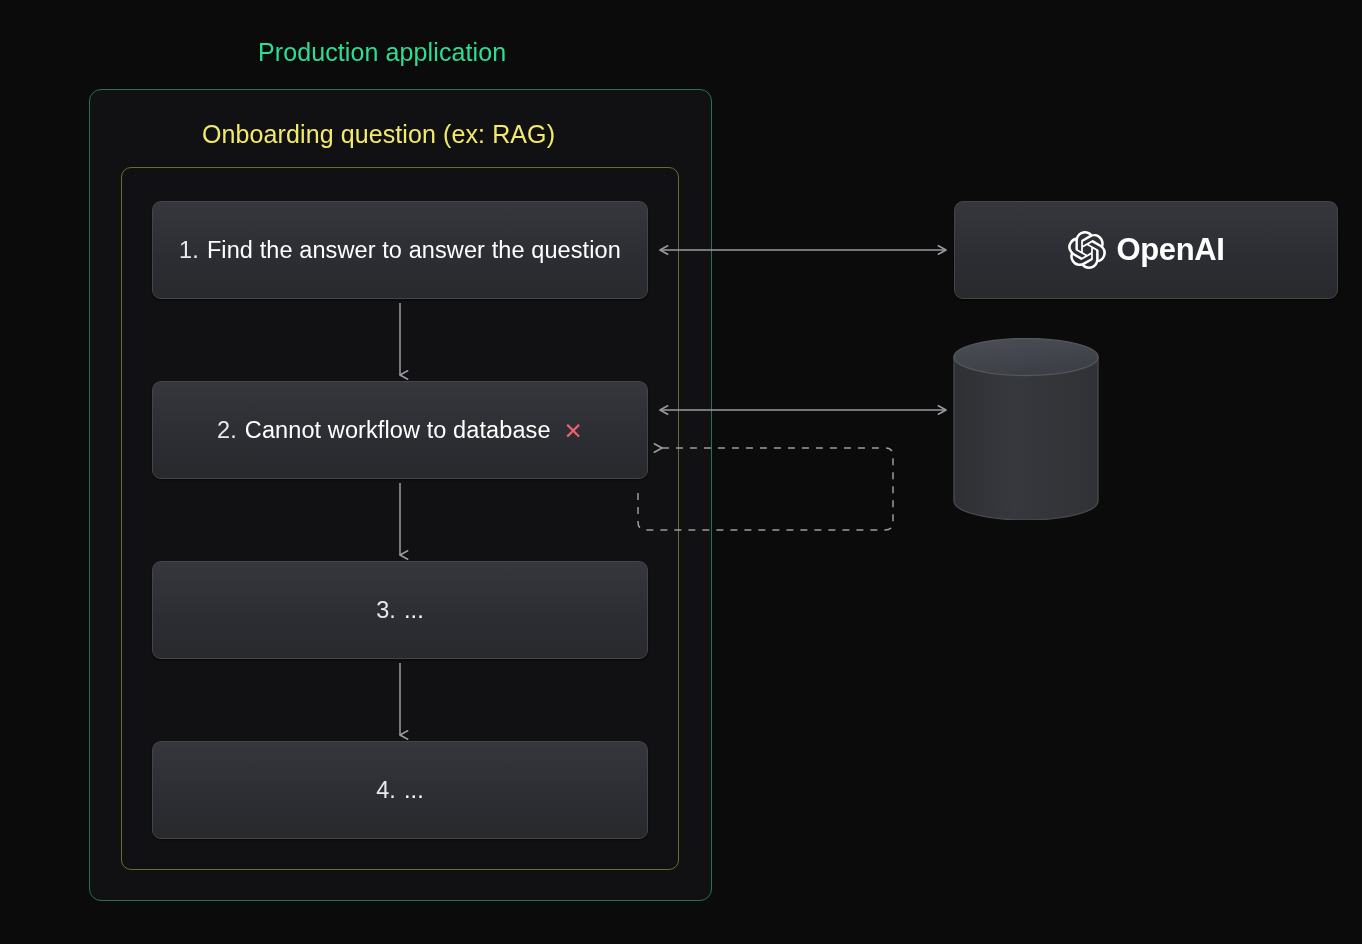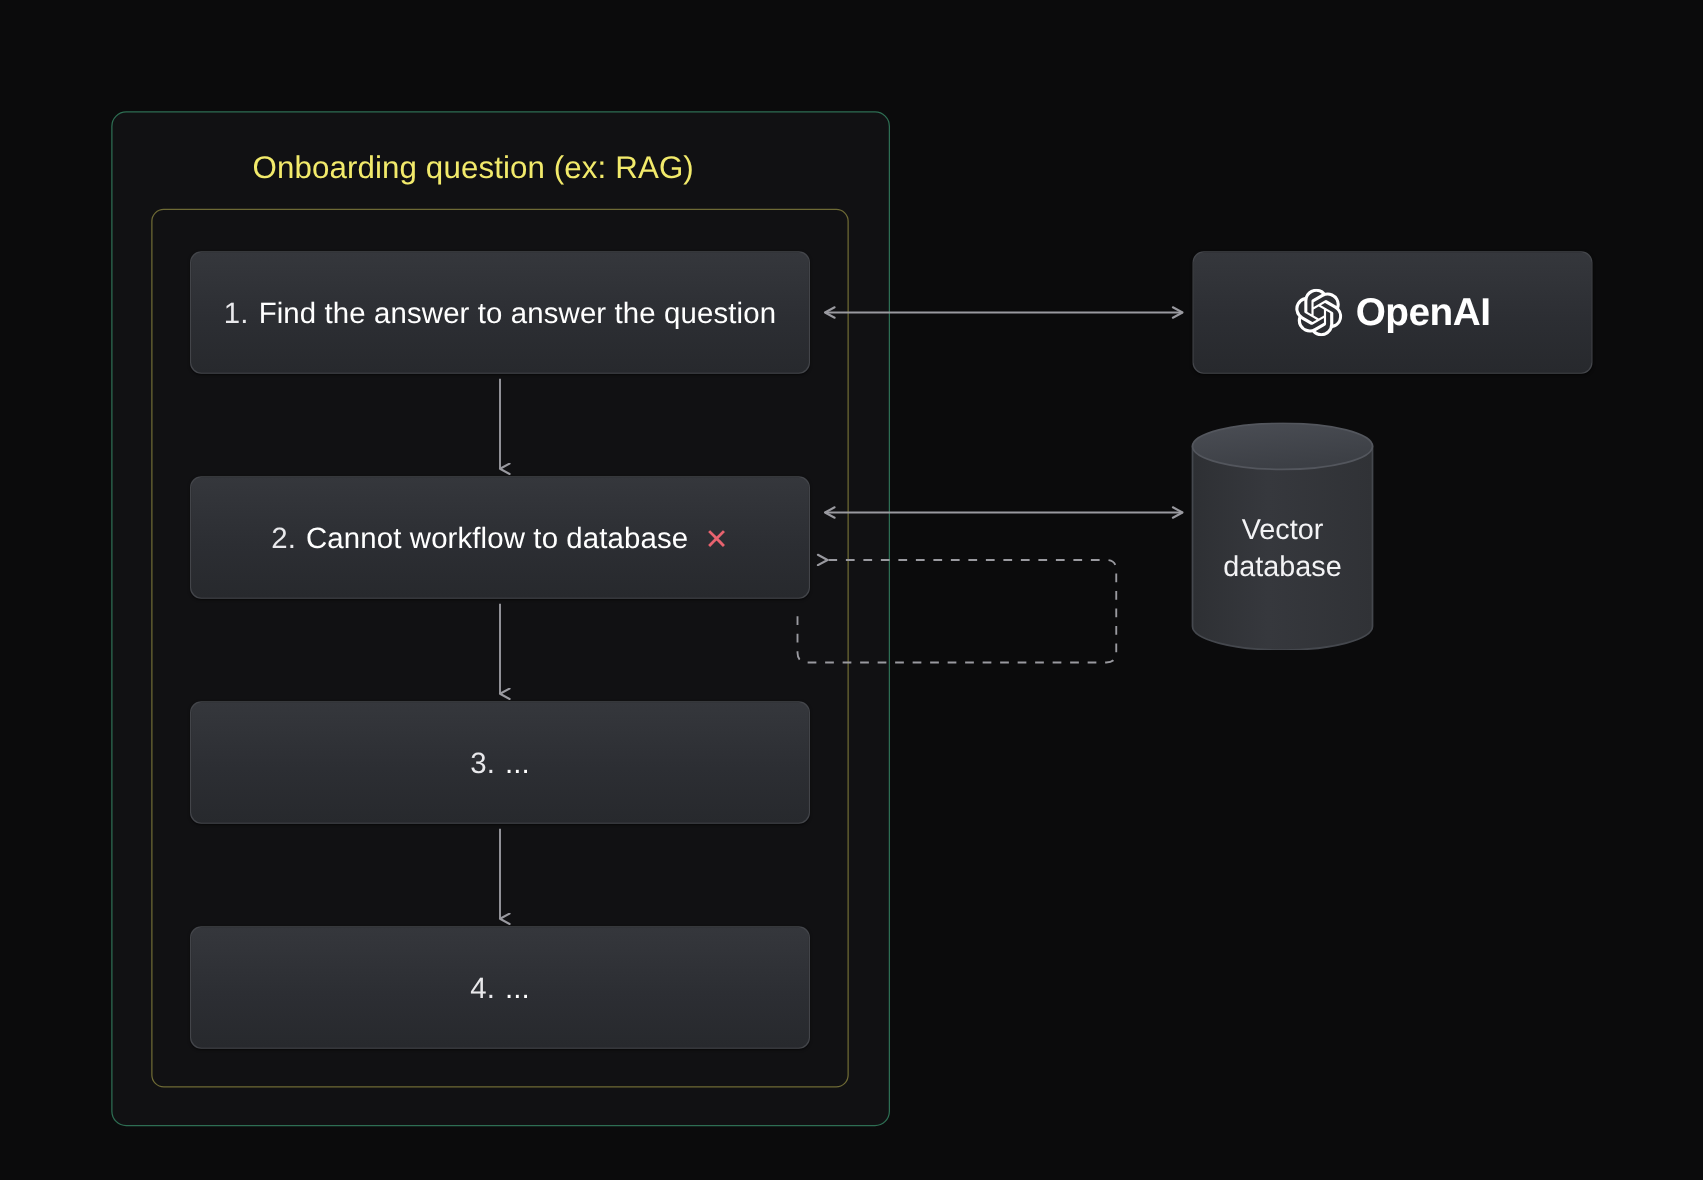--- a/index.html
+++ b/index.html
@@ -99,21 +99,21 @@
     font-size: 23px;
     line-height: 1;
     transform: translateY(1px);
   }
 
   
   .openai-box {
     position: absolute;
     left: 954px;
     top: 201px;
-    width: 320px;
+    width: 384px;
     height: 98px;
     box-sizing: border-box;
     border-radius: 9px;
     border: 1px solid #43454a;
     background: linear-gradient(180deg, #35373c 0%, #2c2e33 55%, #27292d 100%);
     box-shadow: 0 1px 2px rgba(0,0,0,0.55);
     display: flex;
     align-items: center;
     justify-content: center;
     gap: 11px;
@@ -154,20 +154,21 @@
 </style>
 </head>
 <body>
 
 <div id="canvas">
 
   <div class="prod-box"></div>
 
   <div class="wf-box"></div>
 
+  <div class="prod-title">Production application</div>
   <div class="wf-title">Onboarding question (ex: RAG)</div>
 
   <div class="step step-1">
     <span class="num">1.</span>
     <span class="gap"></span>
     <span class="txt">Find the answer to answer the question</span>
   </div>
 
   <div class="step step-2">
     <span class="num">2.</span>
@@ -207,24 +208,20 @@
         </linearGradient>
         <linearGradient id="cylTop" x1="0" y1="0" x2="0.4" y2="1">
           <stop offset="0%" stop-color="#4b4e55"></stop>
           <stop offset="100%" stop-color="#3c3f45"></stop>
         </linearGradient>
       </defs>
       <path d="M2,19 L2,163 A72,19 0 0 0 146,163 L146,19 Z" fill="url(#cylBody)" stroke="#45484e" stroke-width="1.4"></path>
       <ellipse cx="74" cy="19" rx="72" ry="18.5" fill="url(#cylTop)" stroke="#53565d" stroke-width="1.4"></ellipse>
     </svg>
   </div>
-  <div class="vdb-label">
-    <div>Vector</div>
-    <div>database</div>
-  </div>
 
   <svg id="wires" aria-hidden="true">
     <defs>
       <marker id="arrowR" markerWidth="12" markerHeight="12" refX="9.2" refY="5" orient="auto" markerUnits="userSpaceOnUse">
         <path d="M1.5,0.8 L9.2,5 L1.5,9.2" fill="none" stroke="#9a9aa0" stroke-width="1.6" stroke-linecap="round" stroke-linejoin="round"></path>
       </marker>
       <marker id="arrowL" markerWidth="12" markerHeight="12" refX="2.8" refY="5" orient="auto" markerUnits="userSpaceOnUse">
         <path d="M10.5,0.8 L2.8,5 L10.5,9.2" fill="none" stroke="#9a9aa0" stroke-width="1.6" stroke-linecap="round" stroke-linejoin="round"></path>
       </marker>
       <marker id="arrowDown" markerWidth="12" markerHeight="12" refX="5" refY="9.2" orient="auto" markerUnits="userSpaceOnUse">

